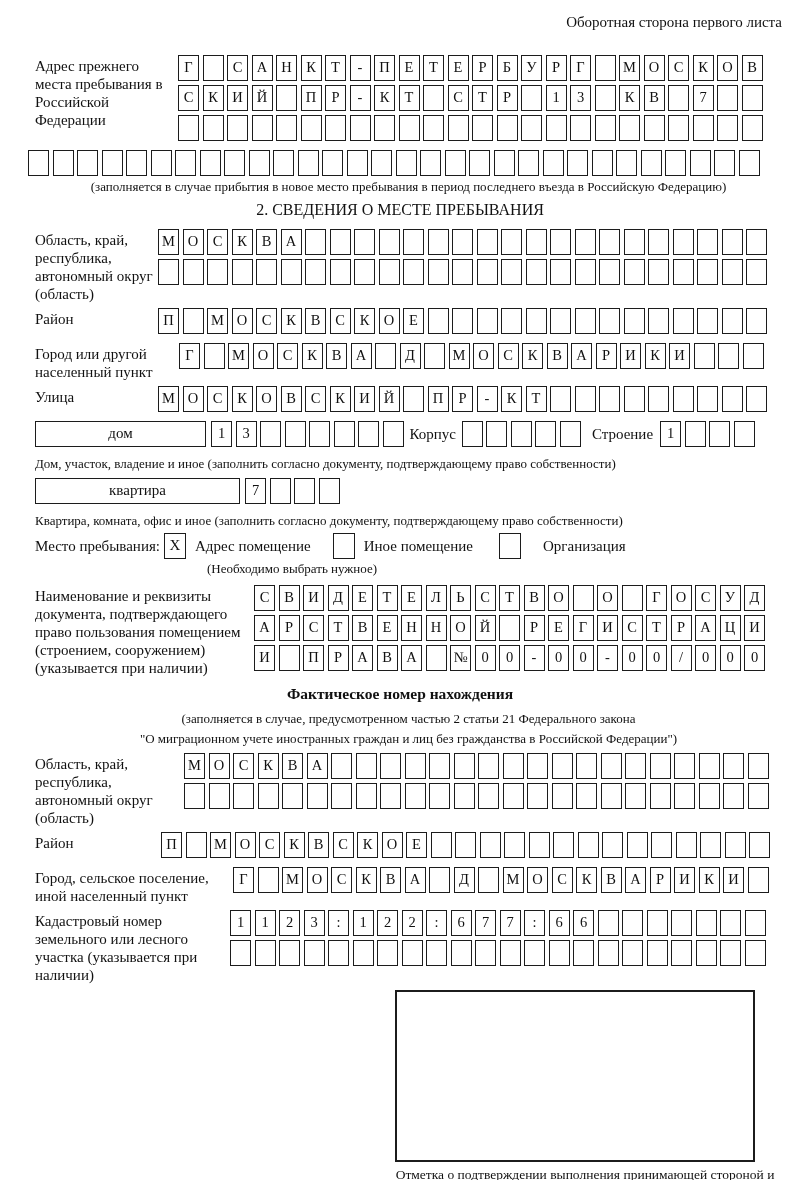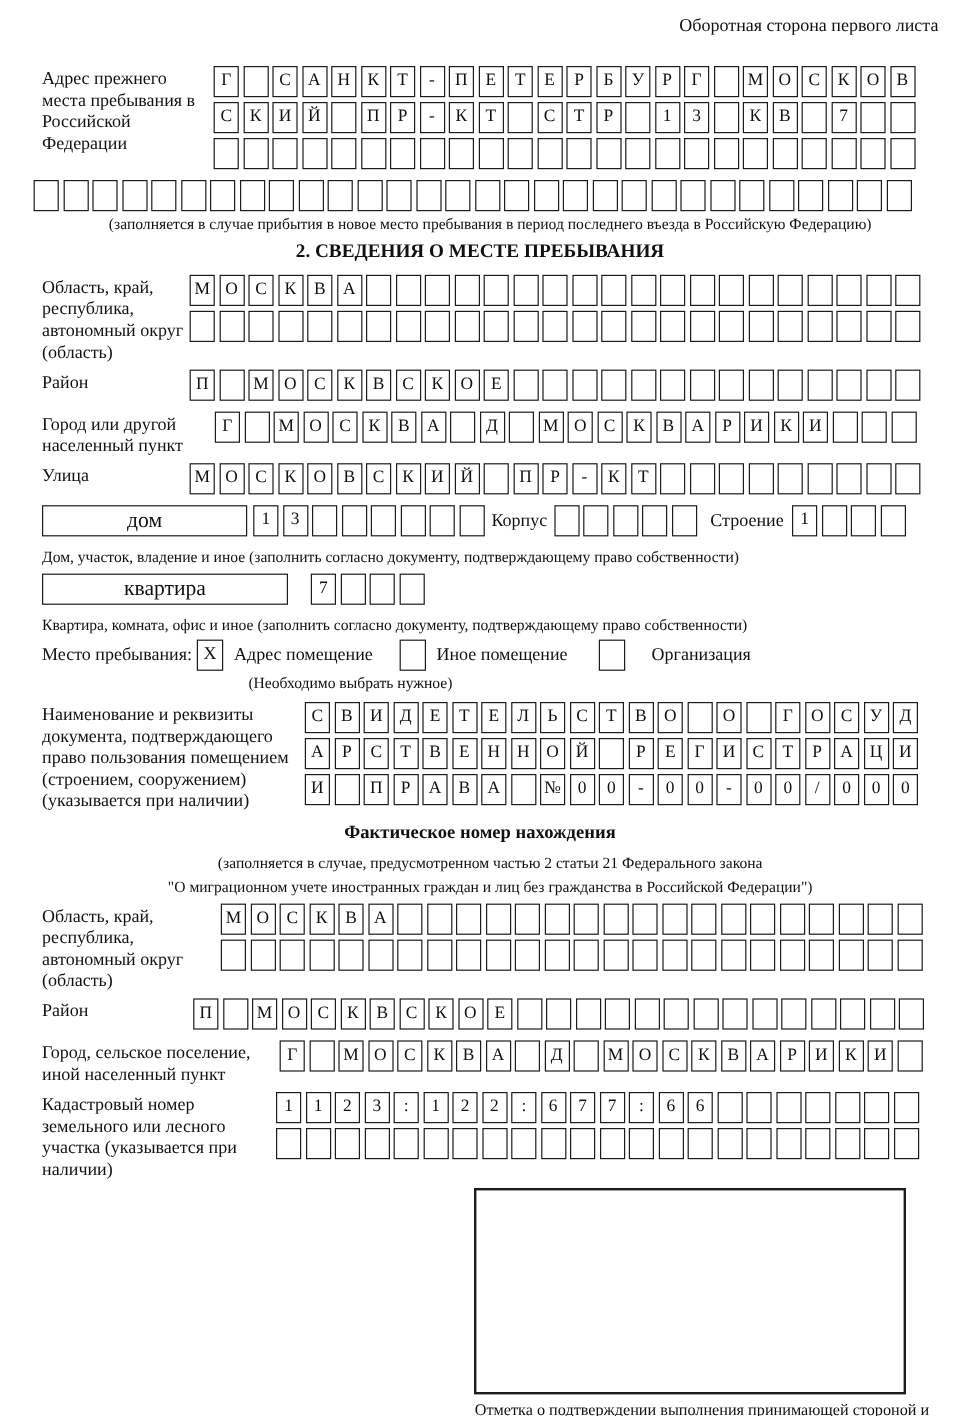--- a/index.html
+++ b/index.html
@@ -18,28 +18,28 @@
   .cellcol{display:flex;flex-direction:column;}
   .cells{display:flex;gap:3.5px;margin-bottom:4px;}
   .cell{
     box-sizing:border-box;flex:0 0 21px;width:21px;height:26px;
     border:1.6px solid #1c1c1c;background:#fff;
     font-size:14.5px;line-height:23px;text-align:center;
   }
   .fullrow{margin-left:-7px;margin-bottom:3px;}
   .caption{font-size:13px;line-height:16px;margin-bottom:4px;}
   .center{text-align:center;width:747px;}
-  .sec-title{font-size:16px;font-weight:bold;text-align:center;width:730px;
+  .sec-title{font-size:16px;font-weight:normal;text-align:center;width:730px;
     margin:6px 0 10px 0;}
   .labelbox{
     box-sizing:border-box;border:1.6px solid #1c1c1c;height:26px;
-    font-size:18px;line-height:23px;text-align:center;flex:0 0 auto;
+    font-size:15px;line-height:23px;text-align:center;flex:0 0 auto;
   }
   .housebox{width:171px;margin-right:5px;}
-  .aptbox{width:205px;margin-right:19px;}
+  .aptbox{width:205px;margin-right:5px;}
   .inline-label{font-size:15px;line-height:26px;flex:0 0 auto;}
   .korpus{margin:0 6px 0 6px;} .stroenie{margin:0 7px 0 11px;}
   .stay-row{align-items:center;margin-bottom:2px;}
   .stay-label{font-size:15px;margin-right:4px;}
   .checkbox{
     box-sizing:border-box;flex:0 0 22px;width:22px;height:26px;
     border:1.6px solid #1c1c1c;font-size:15px;line-height:23px;text-align:center;
   }
   .opt-label{font-size:15px;margin:0 0 0 9px;}
   .gap1{margin-left:22px;} .gap2{margin-left:26px;}

